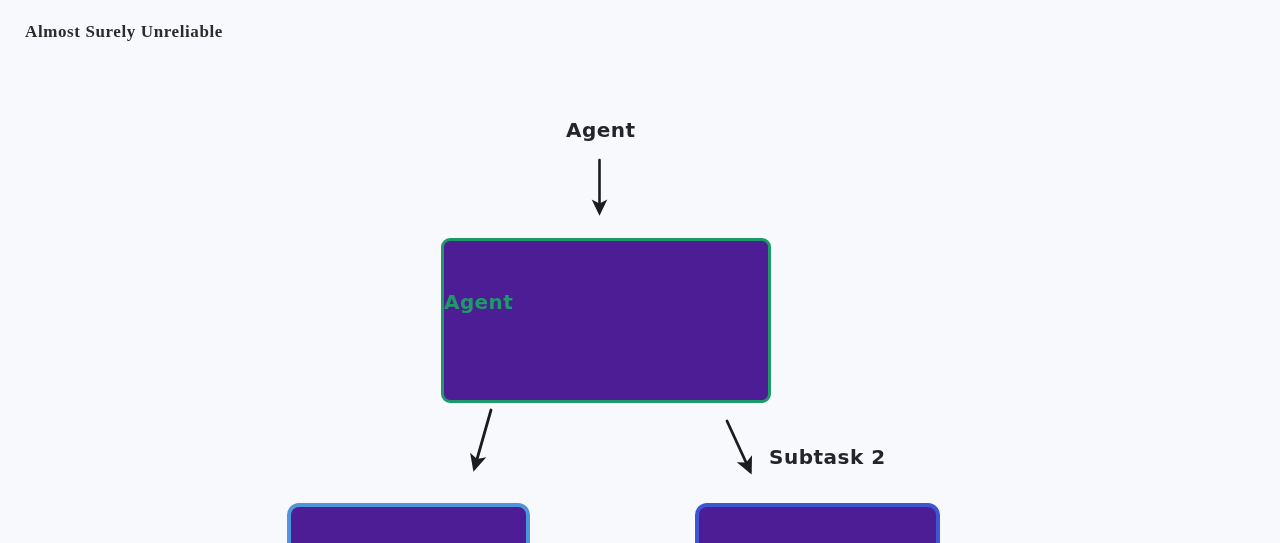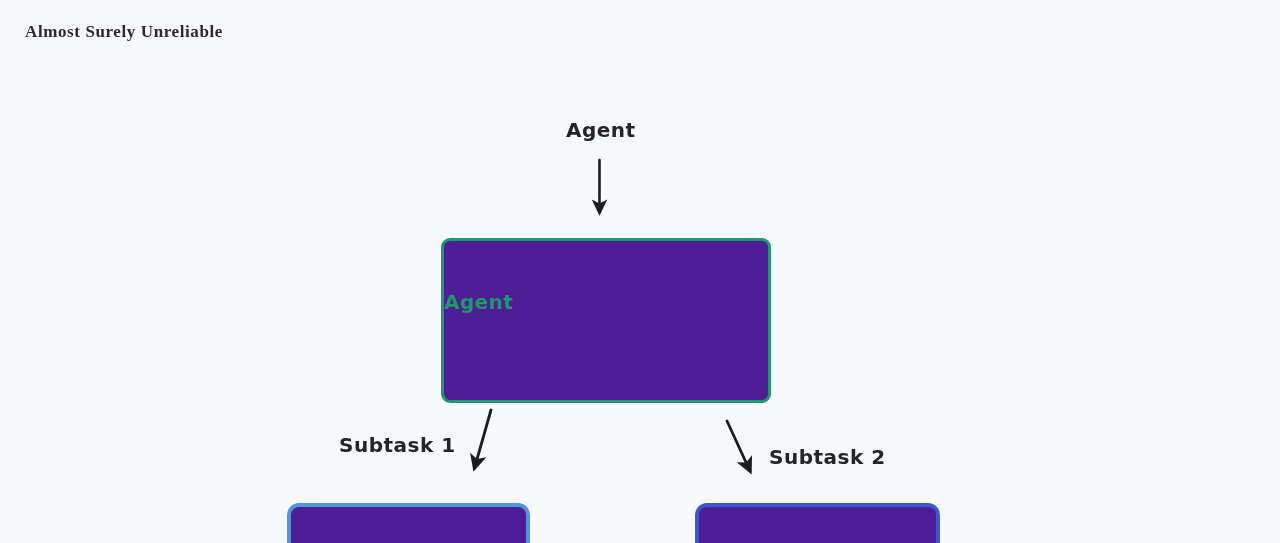--- a/index.html
+++ b/index.html
@@ -111,21 +111,20 @@
 </style>
 </head>
 <body>
 
 <div id="canvas">
 
   <div class="page-title">Almost Surely Unreliable</div>
 
   <div class="hand-label label-task">Agent</div>
 
-  <div class="hand-label label-sub1">Subtask 1</div>
 
   <div class="hand-label label-sub2">Subtask 2</div>
 
   <svg class="arrow-layer" viewBox="0 0 1280 543" width="1280" height="543" xmlns="http://www.w3.org/2000/svg">
     <defs>
       <marker id="ah" markerWidth="9" markerHeight="9" refX="5.2" refY="3.2" orient="auto" markerUnits="strokeWidth">
         <path d="M0.4,0.2 L6.6,3.2 L0.4,6.2 L1.9,3.2 Z" fill="#1b1c1e"></path>
       </marker>
     </defs>
 

